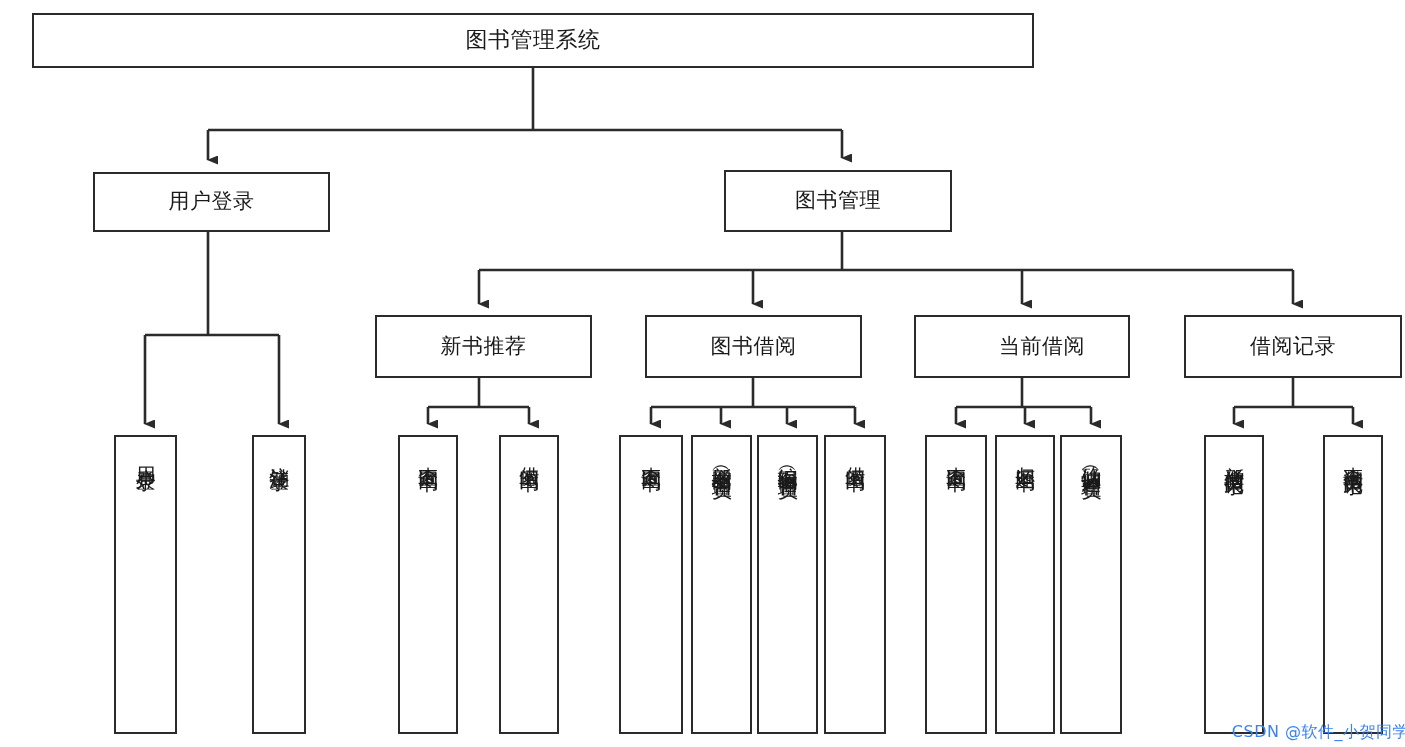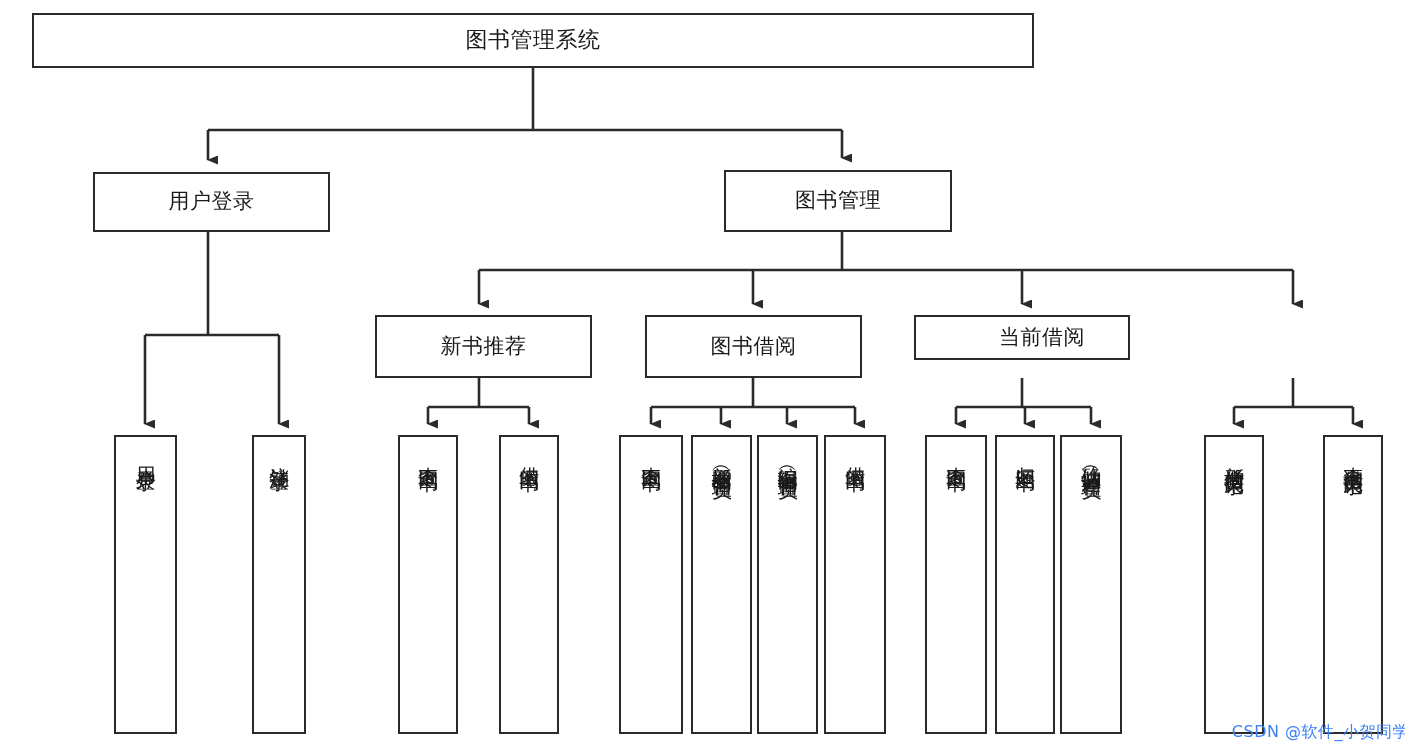--- a/index.html
+++ b/index.html
@@ -134,22 +134,25 @@
   <div class="node-box node-l2" style="left:712px; top:170px; width:228px; height:62px;">
     <span class="node-label">图书管理</span>
   </div>
 
   <div class="node-box node-l3" style="left:633px; top:315px; width:217px; height:63px;">
     <span class="node-label">图书借阅</span>
   </div>
   <div class="node-box node-l3" style="left:363px; top:315px; width:217px; height:63px;">
     <span class="node-label">新书推荐</span>
   </div>
-  <div class="node-box node-l3" style="left:902px; top:315px; width:216px; height:45px;padding-left:40px;">
+  <div class="node-box node-l3" style="left:902px; top:315px; width:216px; height:63px;padding-left:40px;">
     <span class="node-label">当前借阅</span>
+  </div>
+  <div class="node-box node-l3" style="left:1172px; top:315px; width:218px; height:63px;">
+    <span class="node-label">借阅记录</span>
   </div>
 
   <div class="node-box node-leaf" style="left:102px; top:435px; width:63px; height:299px;">
     <span class="node-label">用户登录</span>
   </div>
   <div class="node-box node-leaf" style="left:240px; top:435px; width:54px; height:299px;">
     <span class="node-label">注销登录</span>
   </div>
 
   <div class="node-box node-leaf" style="left:386px; top:435px; width:60px; height:299px;">

